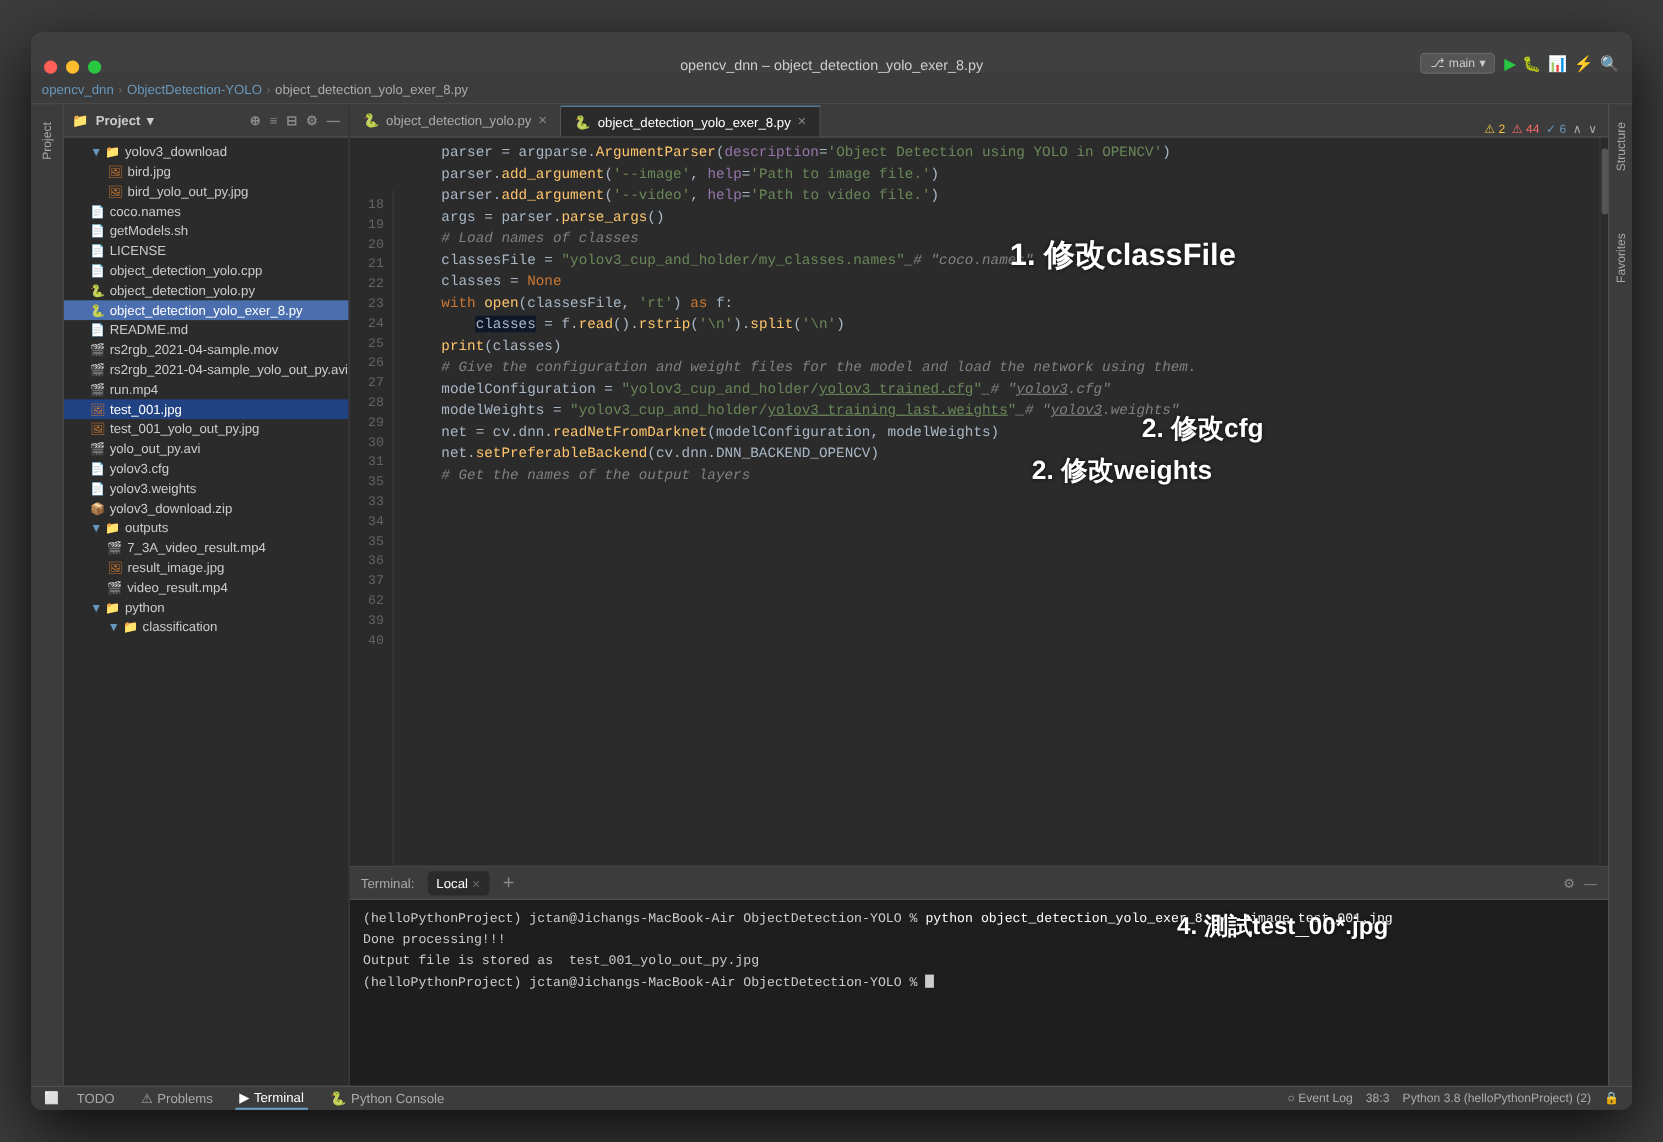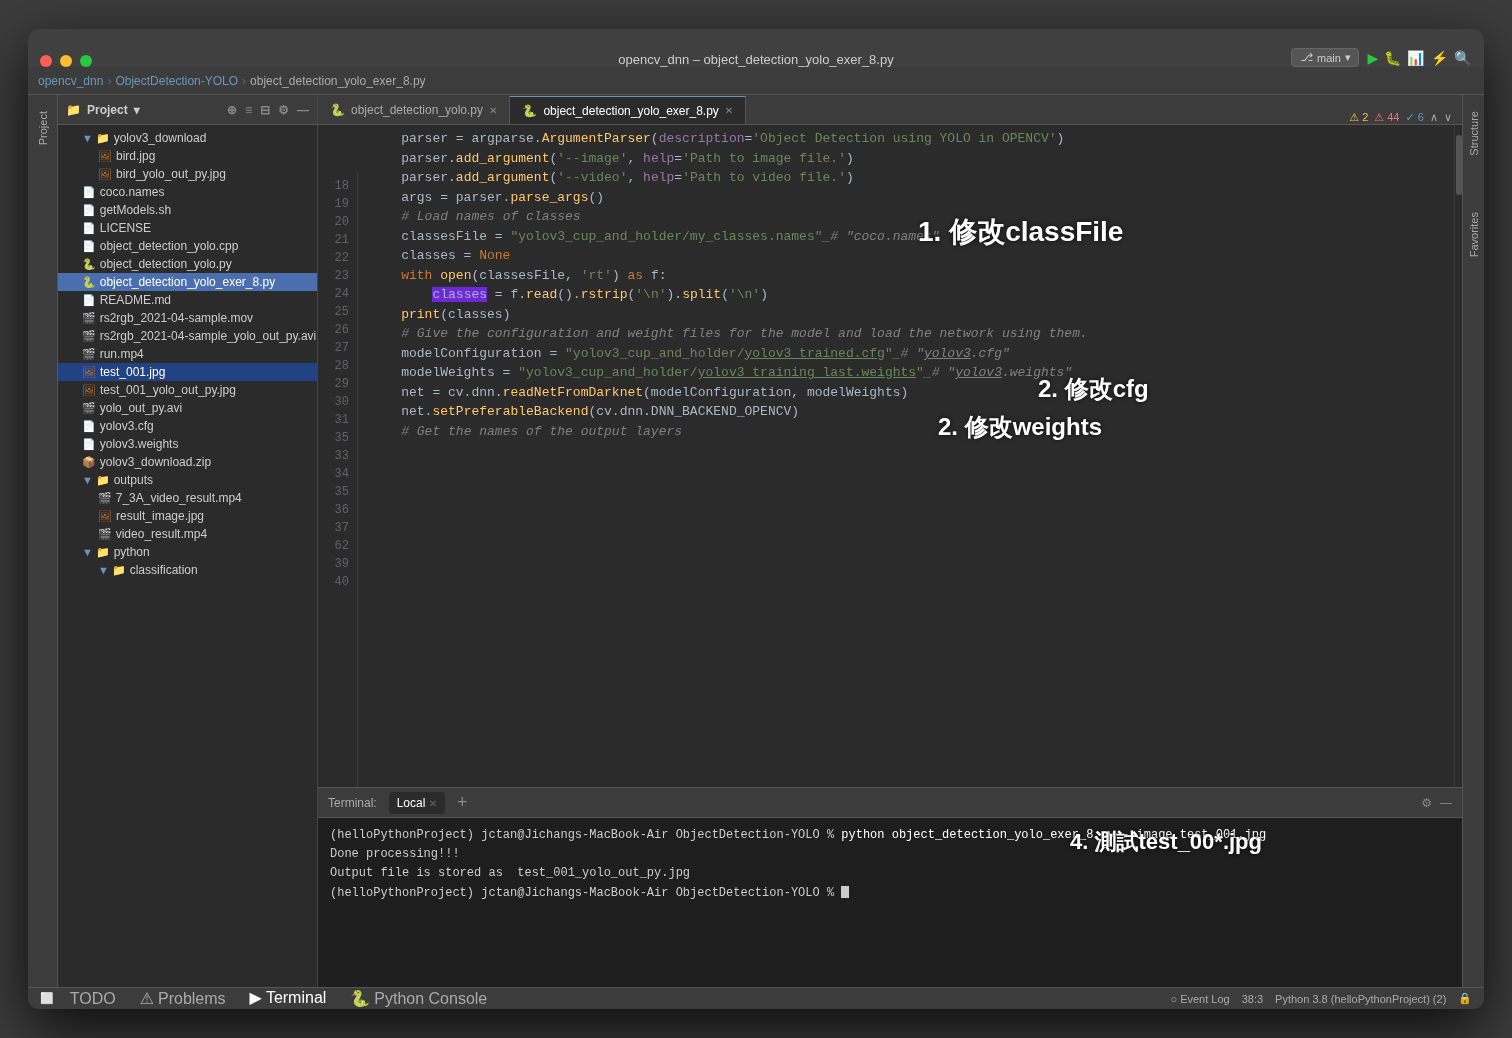--- a/index.html
+++ b/index.html
@@ -328,21 +328,21 @@
 
     .bottom-tabs {
       display: flex;
       gap: 16px;
       align-items: center;
     }
     .bottom-tab {
       display: flex;
       align-items: center;
       gap: 4px;
-      font-size: 16px;
+      font-size: 12px;
       color: #aaa;
       cursor: pointer;
       padding: 2px 4px;
     }
     .bottom-tab.active { color: #fff; border-bottom: 2px solid #6897bb; }
 
     
     .big-annotation {
       position: absolute;
       font-size: 24px;
@@ -628,21 +628,21 @@
           <div class="code-content">
             <div class="code-line">    parser = argparse.<span class="fn">ArgumentParser</span>(<span class="var">description</span>=<span class="str">'Object Detection using YOLO in OPENCV'</span>)</div>
             <div class="code-line">    parser.<span class="fn">add_argument</span>(<span class="str">'--image'</span>, <span class="var">help</span>=<span class="str">'Path to image file.'</span>)</div>
             <div class="code-line">    parser.<span class="fn">add_argument</span>(<span class="str">'--video'</span>, <span class="var">help</span>=<span class="str">'Path to video file.'</span>)</div>
             <div class="code-line">    args = parser.<span class="fn">parse_args</span>()</div>
             <div class="code-line"></div>
             <div class="code-line">    <span class="comment"># Load names of classes</span></div>
             <div class="code-line">    classesFile = <span class="str">"yolov3_cup_and_holder/my_classes.names"</span><span class="comment">_# "coco.names"</span></div>
             <div class="code-line">    classes = <span class="kw">None</span></div>
             <div class="code-line">    <span class="kw">with</span> <span class="fn">open</span>(classesFile, <span class="str">'rt'</span>) <span class="kw">as</span> f:</div>
-            <div class="code-line">        <span style="background:#6d28d9">classes</span> = f.<span class="fn">read</span>().<span class="fn">rstrip</span>(<span class="str">'\n'</span>).<span class="fn">split</span>(<span class="str">'\n'</span>)</div>
+            <div class="code-line">        <span style="background:#0f172a">classes</span> = f.<span class="fn">read</span>().<span class="fn">rstrip</span>(<span class="str">'\n'</span>).<span class="fn">split</span>(<span class="str">'\n'</span>)</div>
             <div class="code-line"></div>
             <div class="code-line">    <span class="fn">print</span>(classes)</div>
             <div class="code-line"></div>
             <div class="code-line">    <span class="comment"># Give the configuration and weight files for the model and load the network using them.</span></div>
             <div class="code-line">    modelConfiguration = <span class="str">"yolov3_cup_and_holder/<span style="text-decoration:underline">yolov3_trained.cfg</span>"</span><span class="comment">_# "<span style="text-decoration:underline">yolov3</span>.cfg"</span></div>
             <div class="code-line">    modelWeights = <span class="str">"yolov3_cup_and_holder/<span style="text-decoration:underline">yolov3_training_last.weights</span>"</span><span class="comment">_# "<span style="text-decoration:underline">yolov3</span>.weights"</span></div>
             <div class="code-line"></div>
             <div class="code-line">    net = cv.dnn.<span class="fn">readNetFromDarknet</span>(modelConfiguration, modelWeights)</div>
             <div class="code-line">    net.<span class="fn">setPreferableBackend</span>(cv.dnn.DNN_BACKEND_OPENCV)</div>
             <div class="code-line"></div>

